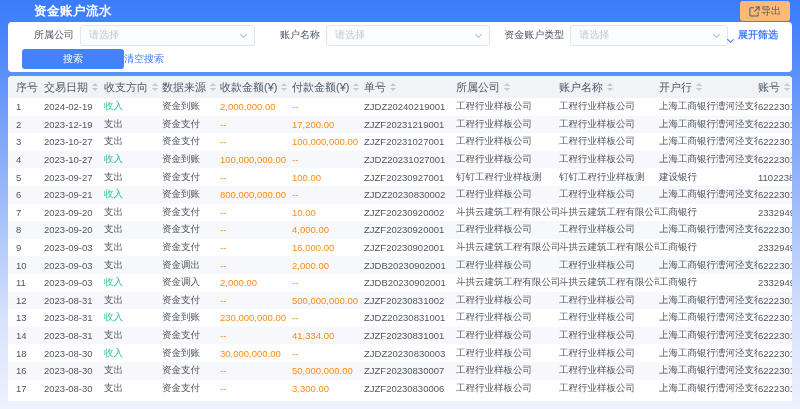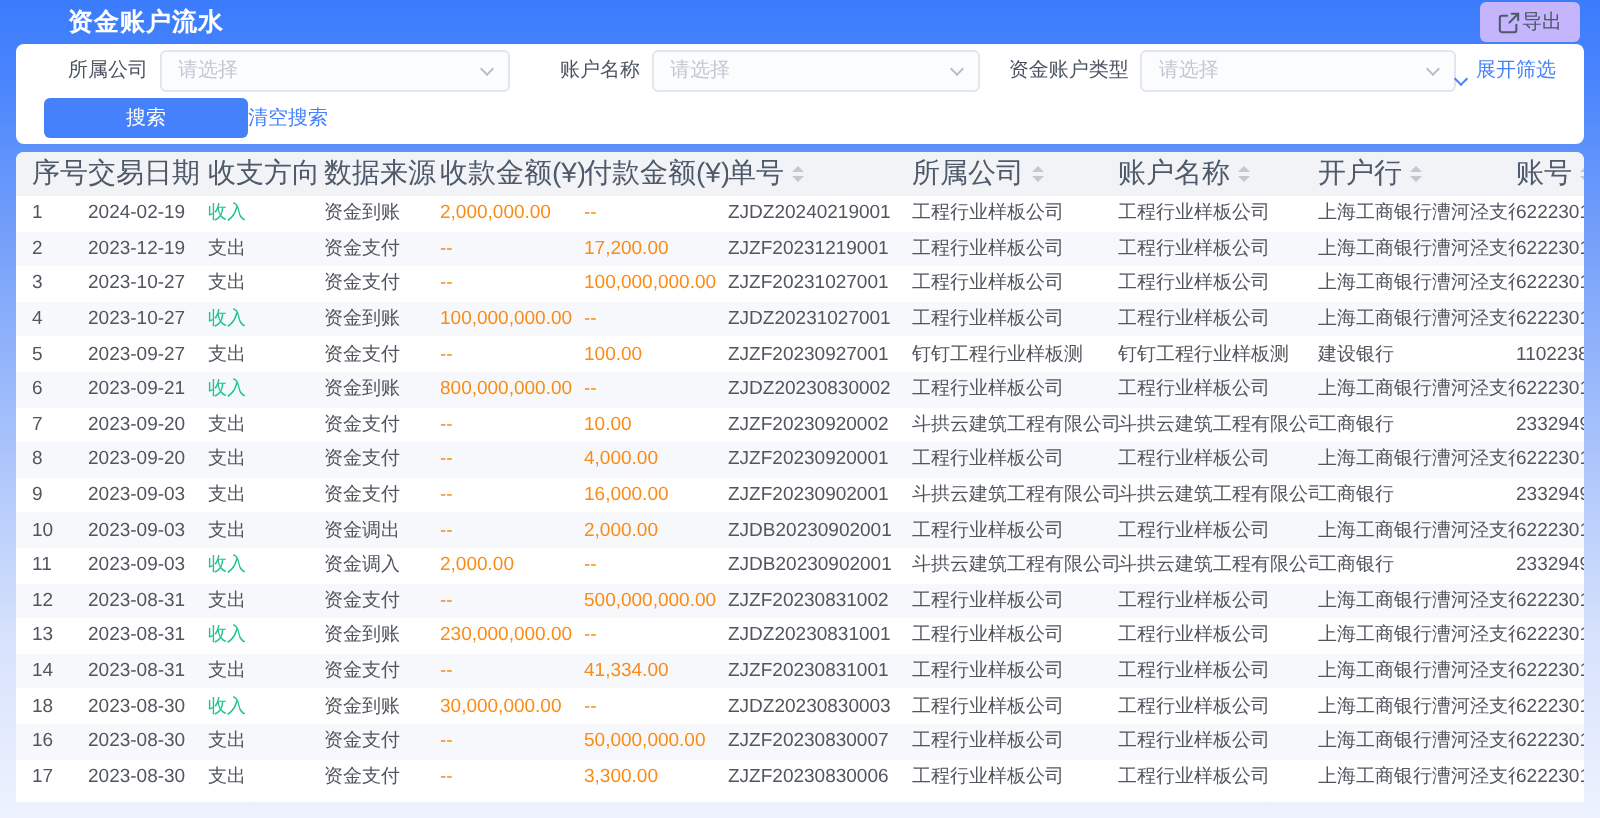--- a/index.html
+++ b/index.html
@@ -5,45 +5,45 @@
   * { margin:0; padding:0; box-sizing:border-box; }
   html,body { width:800px; height:409px; overflow:hidden; }
   body {
     font-family:"Liberation Sans","DejaVu Sans",sans-serif;
     background:linear-gradient(180deg,#3b7cfc 0%,#4a85fc 10%,#7ba4f9 32%,#aac4fa 55%,#d7e2fc 78%,#edf2fe 100%);
     color:#51565e;
   }
   
   .topbar { height:22px; display:flex; align-items:center; padding:0 10px 0 34px; }
   .page-title { color:#fff; font-size:12.5px; font-weight:700; letter-spacing:.5px; }
-  .export-btn { margin-left:auto; background:#c4b5fd; border:none; border-radius:3px; height:20px;
+  .export-btn { margin-left:auto; background:#fdba74; border:none; border-radius:3px; height:20px;
     padding:0 9px; display:flex; align-items:center; gap:1px; font-size:10px; color:#50576a; cursor:pointer; }
   
   .filter-card { margin:0 8px 4px; background:#fff; border-radius:4px; padding:3px 14px 3px; height:50px; }
   .filter-row { display:flex; align-items:center; height:20px; padding-left:12px; }
   .flabel { font-size:10px; color:#4c5463; margin-right:6px; white-space:nowrap; }
   .select { display:flex; align-items:center; justify-content:space-between; background:#fbfcfd;
     border:1px solid #e2e5ec; border-radius:3px; height:21px; padding:0 8px; cursor:pointer; }
   .sel-company { width:181px; } .sel-account { width:170px; margin-right:14px; } .sel-type { width:163px; }
   .placeholder { font-size:10px; color:#c2c8d2; }
   .chev { width:5px; height:5px; border-right:1.2px solid #b8bec8; border-bottom:1.2px solid #b8bec8;
     transform:rotate(45deg); margin-top:-2px; flex:0 0 auto; }
   .g2 { margin-left:25px; }
   .expand-link { margin-left:auto; display:flex; align-items:flex-end; gap:5px; color:#4581fa;
-    font-size:10px; cursor:pointer; white-space:nowrap; }
+    font-size:10px; cursor:pointer; white-space:nowrap;font-weight:bold; }
   .expand-link .chev { border-color:#4581fa; }
   .btn-row { display:flex; align-items:center; margin-top:4px; padding-left:0; }
   .search-btn { width:102px; height:20px; background:#4581fa; color:#fff; border:none; border-radius:3px;
     font-size:10px; cursor:pointer; }
   .clear-btn { background:none; border:none; color:#4581fa; font-size:10px; cursor:pointer; }
   
   .table-card { margin:0 8px; background:#fff; border-radius:4px 4px 0 0; overflow:hidden; height:325px; }
   table { border-collapse:collapse; table-layout:fixed; width:830px; }
   th,td { text-align:left; padding:0 8px 0 0; white-space:nowrap; overflow:hidden; font-weight:400; }
-  th { height:22px; background:#f1f3f6; color:#4e5969; font-size:14px; }
+  th { height:22px; background:#f1f3f6; color:#4e5969; font-size:11px; }
   td { height:17.6px; font-size:9.5px; color:#51565e; }
   th:first-child, td:first-child { padding-left:8px; }
   tbody tr:nth-child(even) { background:#f6f8fb; }
   .amount { color:#fa8c16; }
   .dir-in { color:#22c38f; }
   .sort { display:inline-flex; flex-direction:column; margin-left:4px; vertical-align:1px; }
   .sort i { display:block; width:0; height:0; border-left:3px solid transparent; border-right:3px solid transparent; }
   .sort .up { border-bottom:3.5px solid #c2c7d0; margin-bottom:1.5px; }
   .sort .dn { border-top:3.5px solid #c2c7d0; }
   .th-inner { display:inline-flex; align-items:center; }

